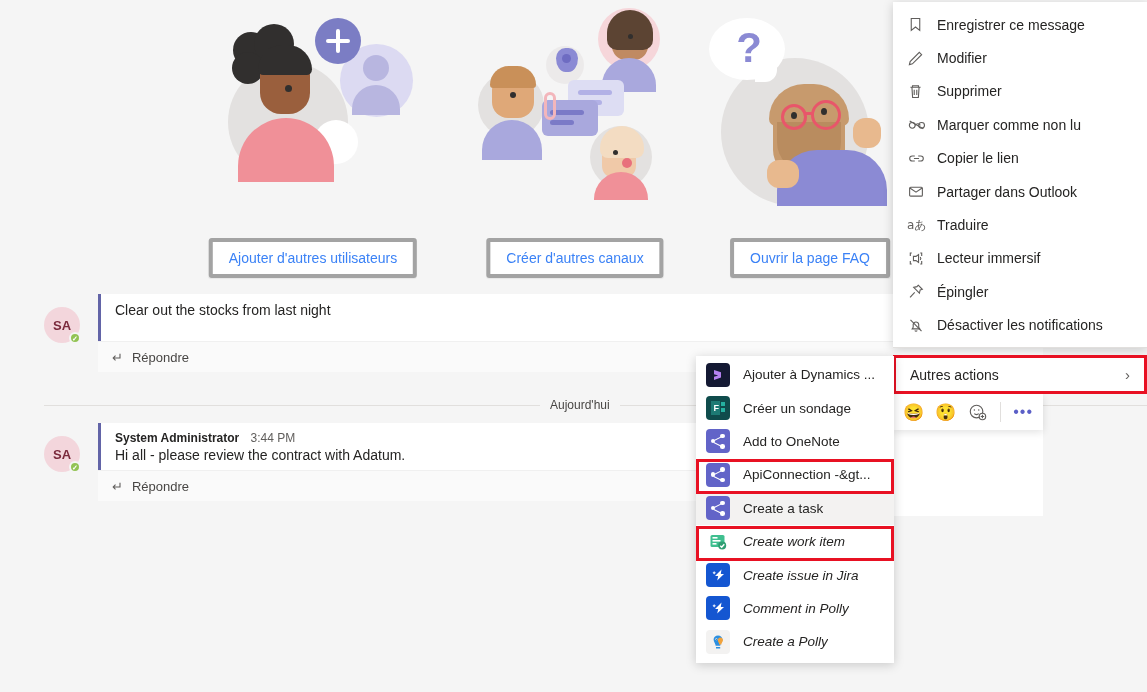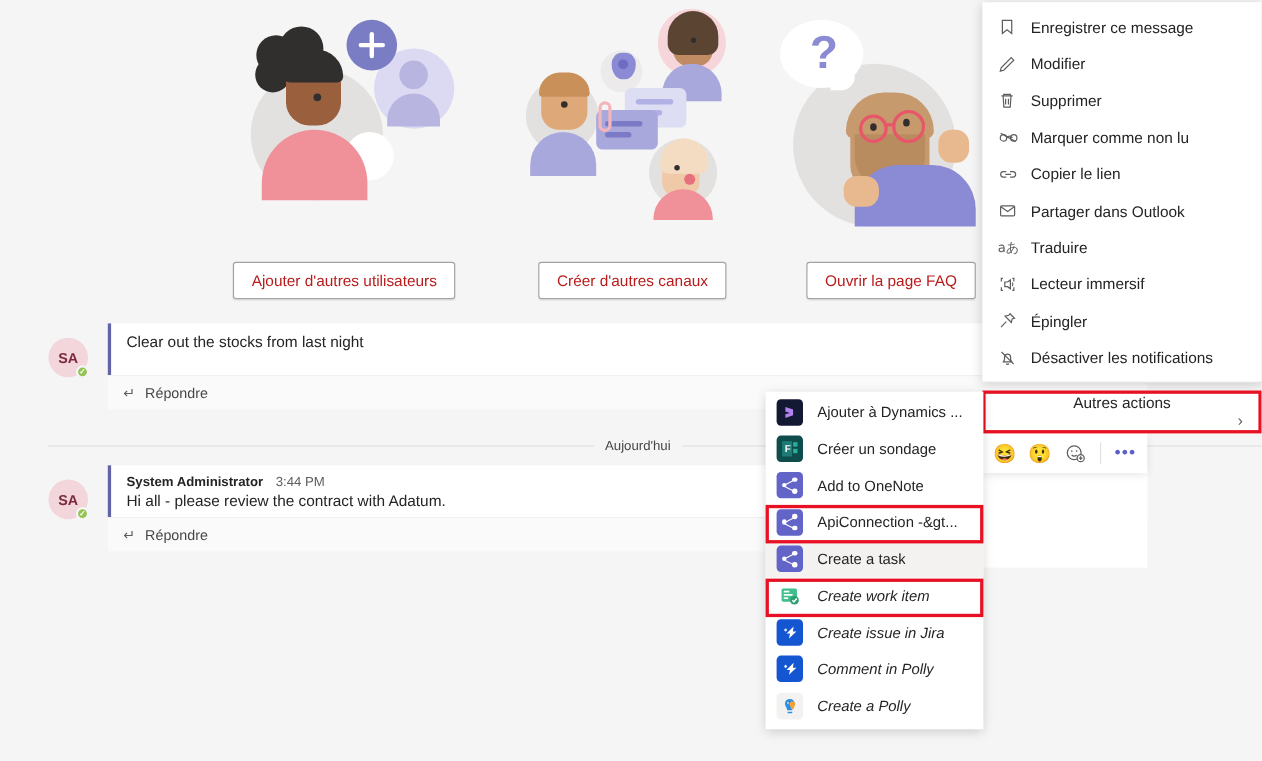--- a/index.html
+++ b/index.html
@@ -13,22 +13,22 @@
 
   
   .welcome-strip {
     position: absolute; left: 0; top: 0; width: 1147px; height: 285px;
     background: #f5f5f5;
   }
   .welcome-col { position: absolute; top: 0; width: 250px; height: 285px; }
   .illus { position: absolute; left: 0; top: 0; width: 250px; height: 225px; }
   .wbtn {
     position: absolute; left: 50%; transform: translateX(-50%); top: 238px;
-    background: #ffffff; border: 1px solid #a3a3a3; border-radius: 3px;
-    padding: 8px 16px; font-size: 14px; color: #b91c1c; white-space: nowrap;
+    background: #ffffff; border: 4px solid #a3a3a3; border-radius: 3px;
+    padding: 8px 16px; font-size: 14px; color: #3b82f6; white-space: nowrap;
     cursor: pointer; box-shadow: 0 1px 1px rgba(0,0,0,0.06);
   }
 
   
   .circ { position: absolute; border-radius: 50%; }
   .blob { position: absolute; }
 
   
   .msglist { position: absolute; left: 0; top: 285px; width: 1147px; height: 407px; background: #f5f5f5; }
   .msgrow { position: relative; }
@@ -75,21 +75,21 @@
     font-size: 14px; color: #252423; cursor: pointer;
   }
   .ctxicon { width: 30px; flex: 0 0 30px; display: flex; align-items: center; color: #605e5c; }
   .ctxlabel { white-space: nowrap; }
   .ctx-sep { height: 1px; background: #e1dfdd; margin: 5px 0 0 0; }
 
   .ctx-more {
     position: absolute; left: 893px; top: 355px; width: 254px; height: 39px;
     background: #ffffff; display: flex; align-items: center;
     padding: 0 14px; font-size: 14px; color: #252423; cursor: pointer;
-    border: 3px solid #e81123; z-index: 41; flex-direction: column;
+    border: 3px solid #e81123; z-index: 41;
   }
   .ctx-more .chev { margin-left: auto; color: #605e5c; font-size: 15px; }
 
   
   .reactbar {
     position: absolute; left: 893px; top: 394px; width: 150px; height: 36px;
     background: #ffffff; box-shadow: 0 2px 8px rgba(0,0,0,0.12);
     display: flex; align-items: center; padding: 0 10px; gap: 10px; z-index: 39;
   }
   .react { width: 22px; height: 22px; border-radius: 50%; cursor: pointer;

